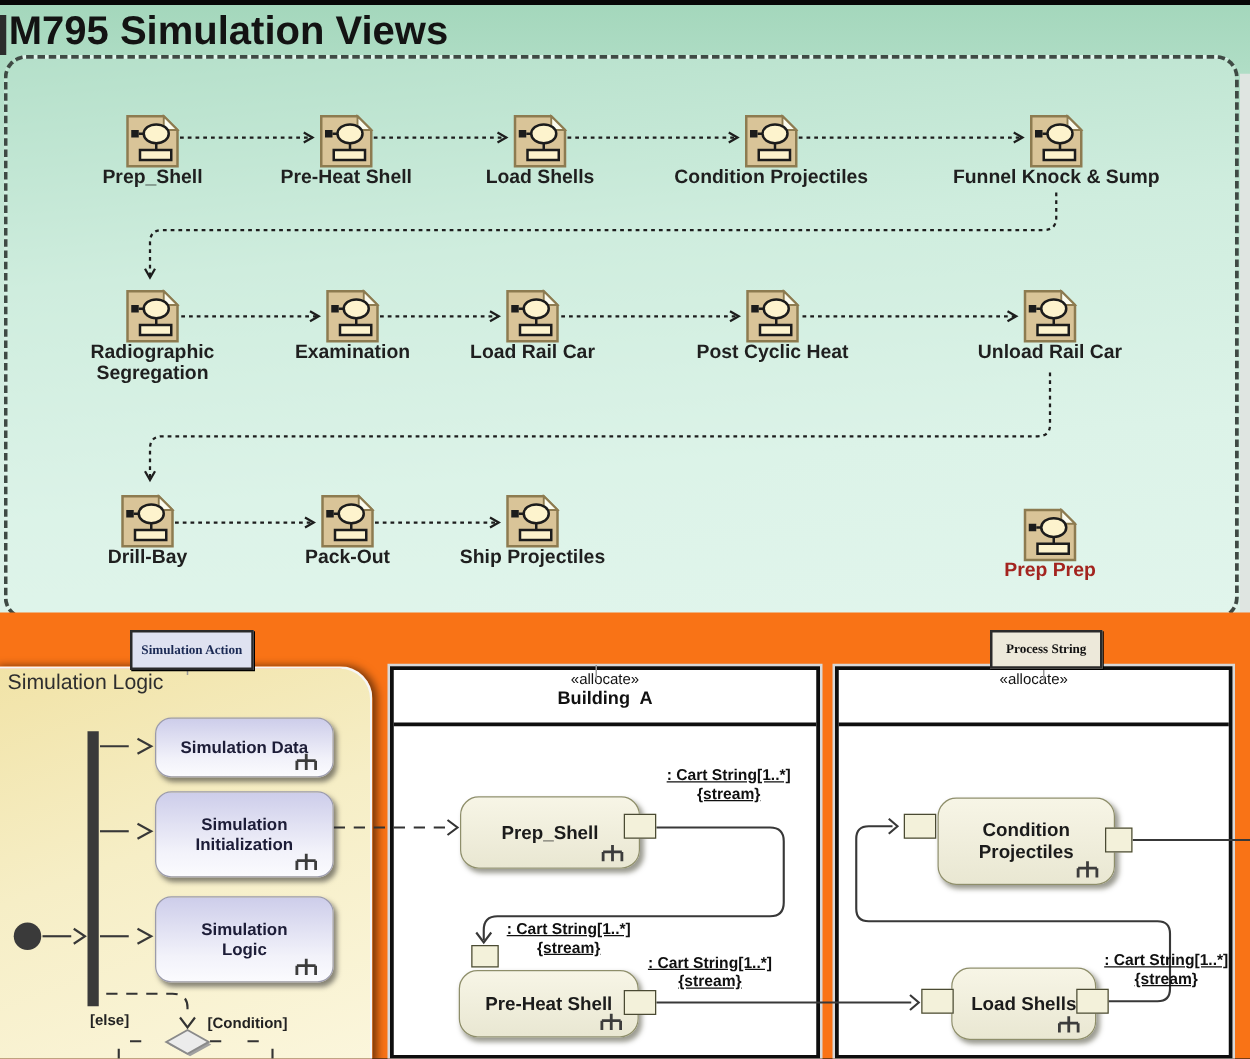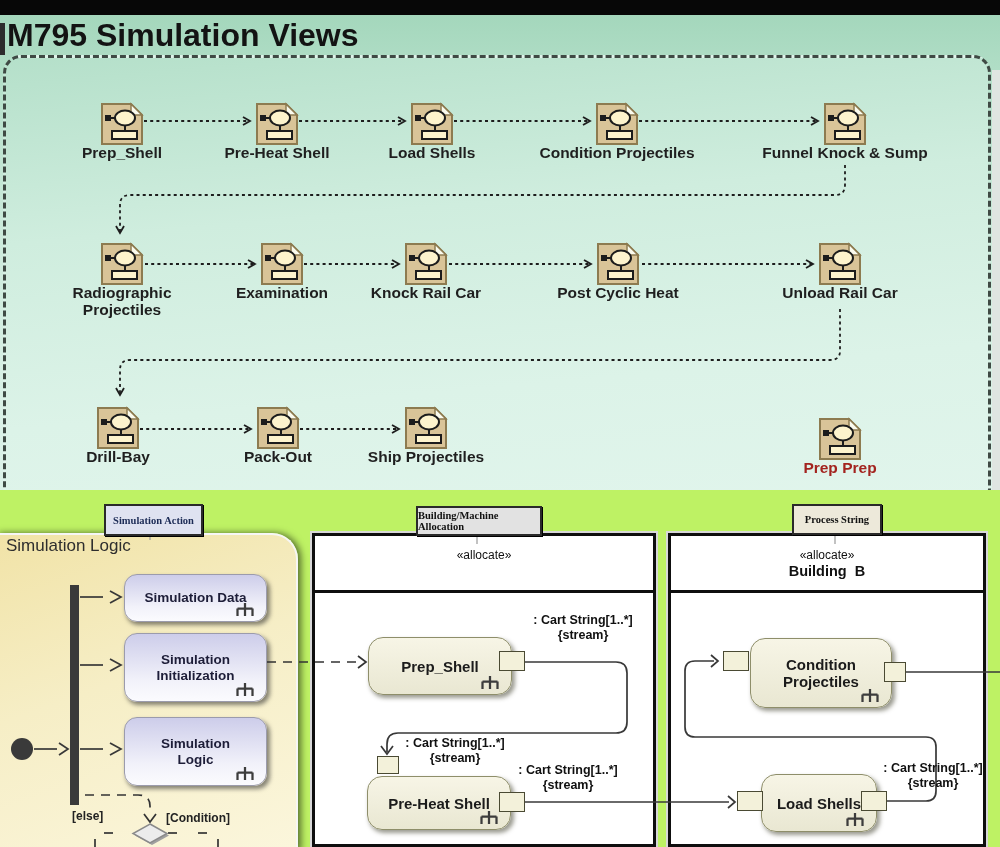--- a/index.html
+++ b/index.html
@@ -1,37 +1,37 @@
 <!DOCTYPE html>
 <html><head>
 <meta charset="utf-8">
 <style>
   html,body{margin:0;padding:0;background:#333;}
   .stage{position:relative;width:1000px;height:847px;overflow:hidden;
          font-family:"Liberation Sans",sans-serif;background:#070707;}
 
   
-  .top{position:absolute;left:0;top:15px;width:1000px;height:514px;
+  .top{position:absolute;left:0;top:4px;width:1000px;height:514px;
        background:linear-gradient(180deg,#a4d7bc,#b9e2cd 18%,#cdebdc 45%,#d9f1e6 75%,#def3ea);}
   .green-inner{position:absolute;left:3px;top:40px;width:982px;height:446px;
        border:3px dashed #3f4a44;border-radius:18px;
        background:linear-gradient(175deg,#b5e0ca,#cfedde 35%,#dcf3e8 70%,#e1f5ec);}
   .right-strip{position:absolute;right:0;top:55px;width:8px;height:435px;background:#dfe5e1;}
   .edge-dash{position:absolute;left:0;top:8px;width:5px;height:32px;background:#2c2c2c;}
   .big-title{position:absolute;left:7px;top:2px;font-size:32px;font-weight:700;color:#131313;letter-spacing:0;}
   .overlay{position:absolute;left:0;top:0;pointer-events:none;}
   .mnode{position:absolute;width:44px;height:44px;z-index:3;}
   .micon{width:44px;height:44px;display:block;}
   .mlabel{position:absolute;top:42px;left:50%;transform:translateX(-50%);
           white-space:nowrap;font-weight:bold;font-size:15.5px;color:#1f1f1f;text-align:center;line-height:17px;}
   .mlabel.wrap{white-space:normal;width:160px;}
   .mnode.red .mlabel{color:#a3241f;}
 
   
-  .bottom{position:absolute;left:0;top:490px;width:1000px;height:357px;background:#bef264;}
+  .bottom{position:absolute;left:0;top:490px;width:1000px;height:357px;background:#f97316;}
   .tag{position:absolute;z-index:9;display:flex;align-items:center;justify-content:center;
        font-family:"Liberation Serif",serif;font-weight:bold;font-size:10.5px;color:#111;
        border:2px solid #2a2a2a;box-shadow:1px 1px 0 #000;}
   .tag.sim{left:104px;top:14px;width:95px;height:28px;background:#dfe2f1;color:#1b2a55;}
   .tag.bma{left:416px;top:16px;width:122px;height:26px;background:#e2e2e2;}
   .tag.pa{left:792px;top:14px;width:86px;height:27px;background:#ede9da;}
 
   .panel1{position:absolute;left:-4px;top:43px;width:300px;height:316px;
       background:linear-gradient(160deg,#f1e3a7,#f6eec6 45%,#fbf6dc);
       border:2px solid #f6f6f6;border-left:none;border-bottom:none;border-top-right-radius:26px;
@@ -44,32 +44,32 @@
       border:1.2px solid #9b9bac;border-radius:13px;box-shadow:2.5px 3px 4px rgba(40,40,40,.55);
       display:flex;align-items:center;justify-content:center;text-align:center;
       font-weight:bold;font-size:13.5px;color:#1d1d38;line-height:16px;}
   .guard{position:absolute;font-weight:bold;font-size:12px;color:#222;z-index:3;white-space:nowrap;}
 
   .lane{position:absolute;top:43px;height:308px;background:#fff;border:3px solid #0e0e0e;
         box-shadow:0 0 0 2px #d8d8d8;z-index:1;}
   .lane.a{left:312px;width:338px;}
   .lane.b{left:668px;width:312px;}
   .lane-head{height:42px;border-bottom:3px solid #0e0e0e;text-align:center;}
-  .stereo{font-size:12px;color:#111;margin-top:12px;}
+  .stereo{font-size:12px;color:#111;margin-top:0;}
   .bname{font-size:14.5px;font-weight:bold;color:#111;white-space:pre;margin-top:1px;}
 
   .block{position:absolute;z-index:3;
       background:linear-gradient(180deg,#f7f5e6,#e9e7d2);
       border:1.5px solid #8e8e6a;border-radius:15px;box-shadow:2.5px 3px 4px rgba(55,55,35,.5);
       display:flex;align-items:center;justify-content:center;text-align:center;
       font-weight:bold;font-size:15px;color:#1b1b1b;line-height:17px;}
   .rake{position:absolute;right:11px;bottom:4px;width:20px;height:15px;}
   .port{position:absolute;z-index:5;background:#f3f1da;border:1.5px solid #4a4a33;box-sizing:border-box;}
   .pin-label{position:absolute;z-index:4;font-weight:bold;font-size:12.5px;color:#101010;
-             text-align:center;line-height:15px;white-space:nowrap;}
+             text-align:center;line-height:15px;white-space:nowrap;text-decoration:underline;}
   .wires{position:absolute;left:0;top:0;z-index:2;pointer-events:none;}
 </style>
 </head>
 <body>
 
 <svg width="0" height="0" style="position:absolute">
   <defs>
     <symbol id="micon" viewBox="0 0 44 44">
       <path d="M2,2 H31 L42,13 V42 H2 Z" fill="#d9c498" stroke="#8d7b50" stroke-width="2"></path>
       <path d="M31,2 L31,13 H42 Z" fill="#fbfbee" stroke="#8d7b50" stroke-width="1.5"></path>
@@ -143,33 +143,33 @@
       <svg class="micon">
           <use href="#micon"></use>
         </svg>
       <div class="mlabel">Funnel Knock &amp; Sump</div>
     </div>
 
     <div class="mnode" style="left:100px;top:227px">
       <svg class="micon">
           <use href="#micon"></use>
         </svg>
-      <div class="mlabel wrap">Radiographic Projectiles</div>
+      <div class="mlabel wrap">Radiographic Segregation</div>
     </div>
     <div class="mnode" style="left:260px;top:227px">
       <svg class="micon">
           <use href="#micon"></use>
         </svg>
       <div class="mlabel">Examination</div>
     </div>
     <div class="mnode" style="left:404px;top:227px">
       <svg class="micon">
           <use href="#micon"></use>
         </svg>
-      <div class="mlabel">Knock Rail Car</div>
+      <div class="mlabel">Load Rail Car</div>
     </div>
     <div class="mnode" style="left:596px;top:227px">
       <svg class="micon">
           <use href="#micon"></use>
         </svg>
       <div class="mlabel">Post Cyclic Heat</div>
     </div>
     <div class="mnode" style="left:818px;top:227px">
       <svg class="micon">
           <use href="#micon"></use>
@@ -200,23 +200,20 @@
           <use href="#micon"></use>
         </svg>
       <div class="mlabel">Prep Prep</div>
     </div>
   </section>
 
   <section class="bottom">
 
     <div class="tag sim">
       <span>Simulation Action</span>
-    </div>
-    <div class="tag bma">
-      <span>Building/Machine Allocation</span>
     </div>
     <div class="tag pa">
       <span>Process String</span>
     </div>
 
     <div class="panel1"></div>
     <div class="p1-title">Simulation Logic</div>
     <div class="fork-bar"></div>
     <div class="init-node"></div>
 
@@ -238,27 +235,27 @@
           <use href="#rakesym"></use>
         </svg>
     </div>
 
     <div class="guard" style="left:72px;top:319px">[else]</div>
     <div class="guard" style="left:166px;top:321px">[Condition]</div>
 
     <div class="lane a">
       <div class="lane-head">
         <div class="stereo">«allocate»</div>
+        <div class="bname">Building  A</div>
       </div>
     </div>
 
     <div class="lane b">
       <div class="lane-head">
         <div class="stereo">«allocate»</div>
-        <div class="bname">Building  B</div>
       </div>
     </div>
 
     <svg class="wires" width="1000" height="357">
       <g stroke="#999" stroke-width="1.2" fill="none">
         <path d="M150,42 V50"></path>
           <path d="M477,42 V54"></path>
           <path d="M835,41 V54"></path>
       </g>
       <g stroke="#383838" stroke-width="1.7" fill="none">

